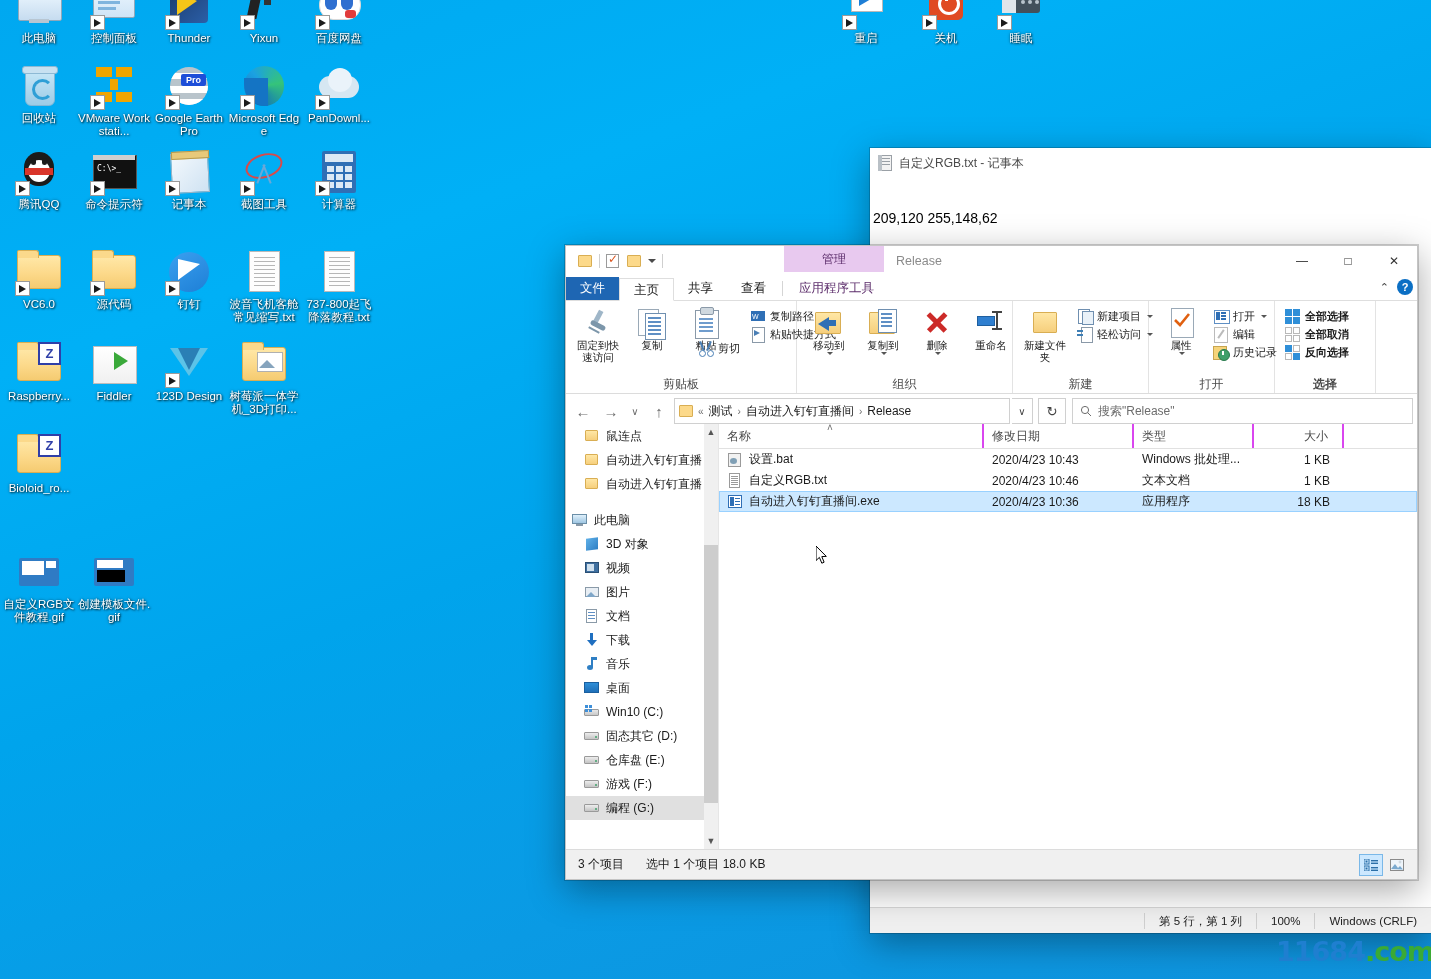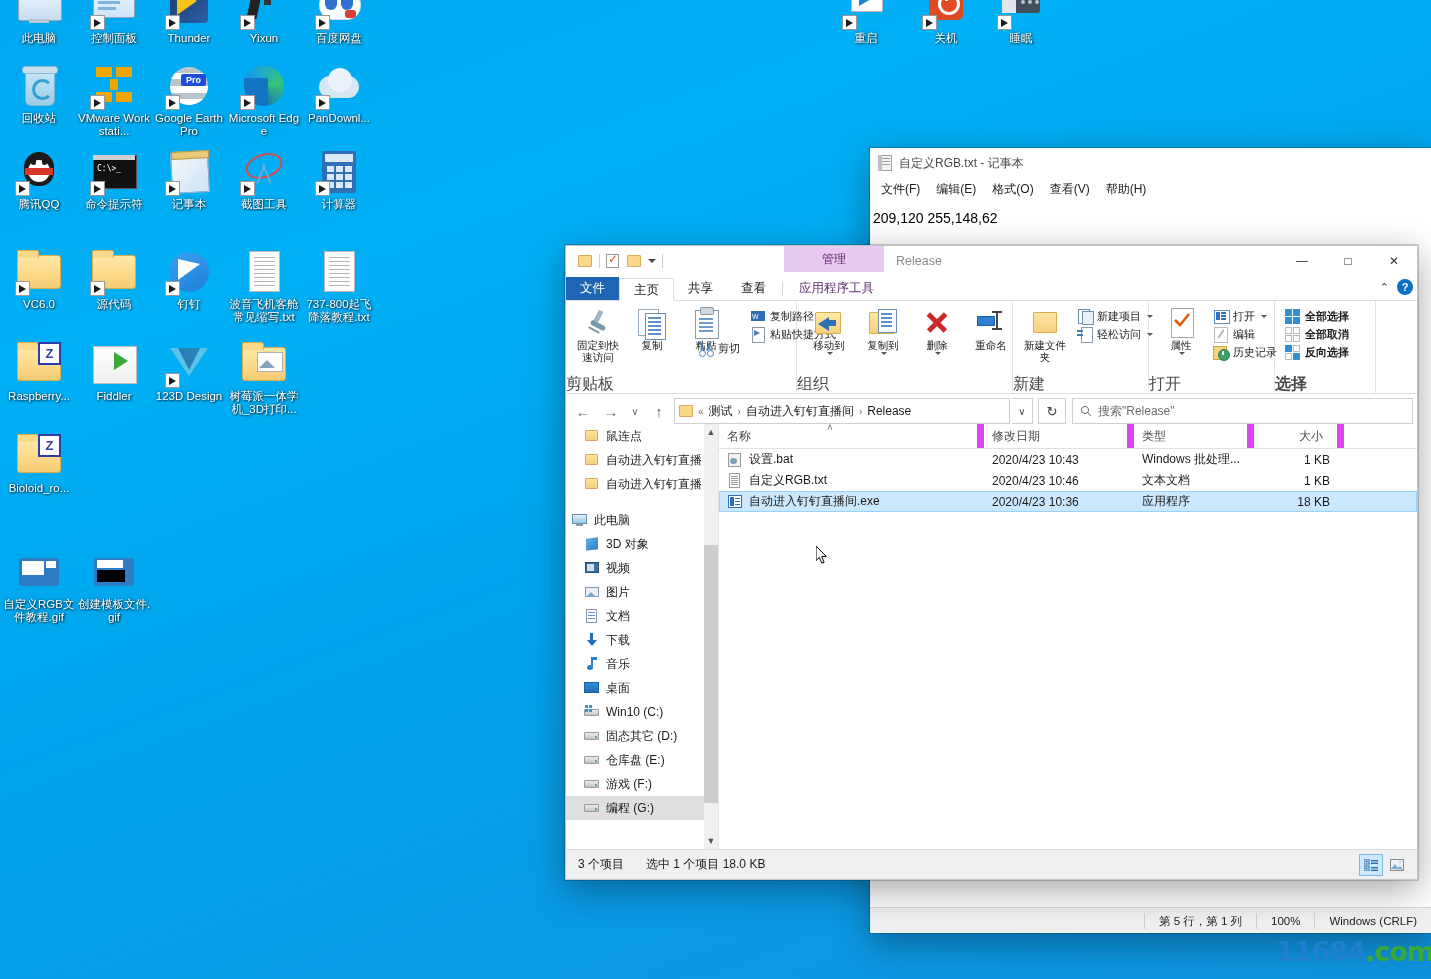--- a/index.html
+++ b/index.html
@@ -86,21 +86,21 @@
   .ex-tab.active{background:#fff;border:1px solid #dedede;border-bottom:1px solid #fff;box-sizing:border-box;position:relative;top:1px;}
   .ex-tab.ctx{color:#5c2d6b;}
   .tab-div{width:1px;height:15px;background:#d5d5d5;align-self:center;margin:0 2px;}
   #ribbon-right{position:absolute;right:4px;top:3px;display:flex;align-items:center;gap:8px;}
   .chev-up{font-size:11px;color:#444;}
   .help-btn{width:16px;height:16px;border-radius:50%;background:#0b6fc4;color:#fff;font-size:11px;
     display:flex;align-items:center;justify-content:center;font-weight:bold;}
   #ribbon{height:92px;background:#fff;border-bottom:1px solid #dcdcdc;position:relative;display:flex;}
   .rgroup{position:relative;height:92px;border-right:1px solid #e3e3e3;display:flex;flex-direction:column;}
   .rg-body{flex:1;display:flex;align-items:flex-start;padding:4px 6px 0 6px;gap:2px;}
-  .rg-title{height:16px;font-size:16px;color:#4a4a4a;text-align:left;line-height:14px;}
+  .rg-title{height:16px;font-size:12px;color:#4a4a4a;text-align:center;line-height:14px;}
   .big-btn{width:auto;min-width:44px;padding:2px 4px;text-align:center;display:flex;flex-direction:column;align-items:center;cursor:default;}
   .big-ic{width:32px;height:32px;position:relative;margin-bottom:1px;}
   .big-lbl{font-size:10.5px;color:#1b1b1b;line-height:11.5px;max-width:46px;}
   .small-col{display:flex;flex-direction:column;justify-content:center;padding-top:2px;}
   .small-btn{display:flex;align-items:center;gap:4px;padding:1px 4px;font-size:11px;color:#1b1b1b;cursor:default;white-space:nowrap;}
   .sm-ic{width:16px;height:16px;position:relative;flex:0 0 16px;}
   .drop-caret{width:0;height:0;border-left:3px solid transparent;border-right:3px solid transparent;border-top:3px solid #555;margin-left:2px;}
   
   #addrbar{height:30px;background:#fff;display:flex;align-items:center;padding:2px 4px;gap:2px;border-bottom:1px solid #e6e6e6;}
   .nav-btn{width:26px;height:26px;display:flex;align-items:center;justify-content:center;font-size:15px;color:#6d6d6d;}
@@ -119,21 +119,21 @@
   #nav-scroll-dn{bottom:0;}
   #nav-track{position:absolute;right:0;top:16px;bottom:16px;width:14px;background:#f0f0f0;}
   #nav-thumb{position:absolute;right:0;top:105px;width:14px;height:258px;background:#cdcdcd;}
   .nav-item{height:24px;display:flex;align-items:center;gap:6px;padding-left:6px;font-size:12px;color:#1b1b1b;cursor:default;white-space:nowrap;}
   .nav-item.sel{background:#e0e0e0;}
   .nav-item .ni{width:16px;height:16px;position:relative;flex:0 0 16px;}
   .indent2{padding-left:18px;}
   
   #filepane{flex:1;position:relative;overflow:hidden;}
   #col-head{height:24px;display:flex;align-items:center;border-bottom:1px solid #e1e1e1;font-size:12px;color:#4a4a4a;position:relative;}
-  #col-head .ch{padding-left:8px;border-right:7px solid #d946ef;height:24px;line-height:24px;box-sizing:border-box;cursor:default;}
+  #col-head .ch{padding-left:8px;border-right:2px solid #d946ef;height:24px;line-height:24px;box-sizing:border-box;cursor:default;}
   .sort-mark{position:absolute;left:108px;top:-2px;font-size:10px;color:#6b6b6b;}
   .frow{height:21px;display:flex;align-items:center;font-size:12px;color:#1b1b1b;cursor:default;}
   .frow.sel{background:#cce8ff;outline:1px solid #99d1ff;outline-offset:-1px;}
   .fname{display:flex;align-items:center;gap:6px;padding-left:8px;box-sizing:border-box;}
   .fic{width:16px;height:16px;position:relative;flex:0 0 16px;}
   .fdate,.ftype{padding-left:8px;box-sizing:border-box;color:#1b1b1b;}
   .fsize{text-align:right;padding-right:14px;box-sizing:border-box;}
   
   #ex-status{position:absolute;left:0;right:0;bottom:0;height:29px;background:#f0f0f0;border-top:1px solid #dcdcdc;display:flex;align-items:center;font-size:12px;color:#1b1b1b;}
   #ex-status .s1{padding-left:12px;}
@@ -423,27 +423,20 @@
   </div>
 
 <div class="win" id="notepad">
   <div id="np-title">
     <span class="np-ico">
       <span class="pad"></span>
         <span class="spiral"></span>
     </span>
     <span class="tt">自定义RGB.txt - 记事本</span>
   </div>
-  <div id="np-menu">
-      <span>文件(F)</span>
-      <span>编辑(E)</span>
-      <span>格式(O)</span>
-      <span>查看(V)</span>
-      <span>帮助(H)</span>
-    </div>
   <div id="np-body">
     <div id="np-text">209,120 255,148,62</div>
   </div>
   <div id="np-status">
     <div>第 5 行，第 1 列</div>
     <div>100%</div>
     <div>Windows (CRLF)</div>
   </div>
 </div>
 

